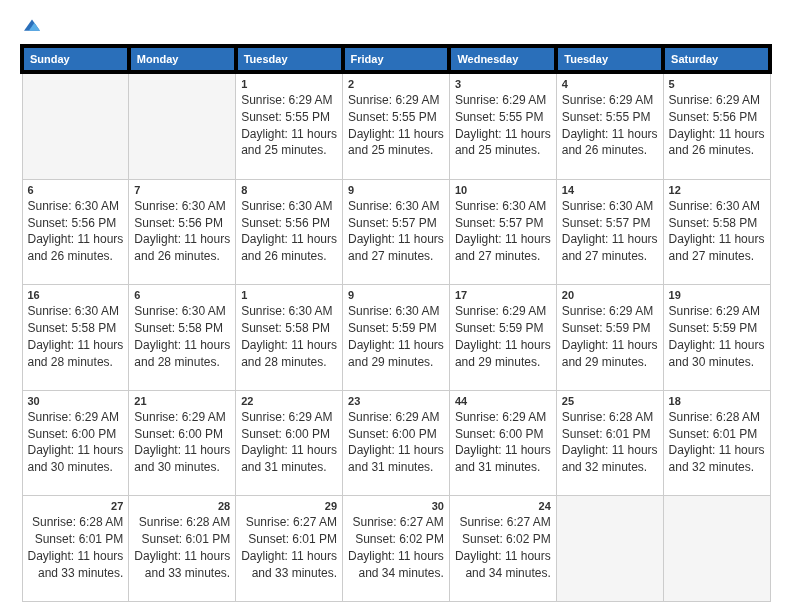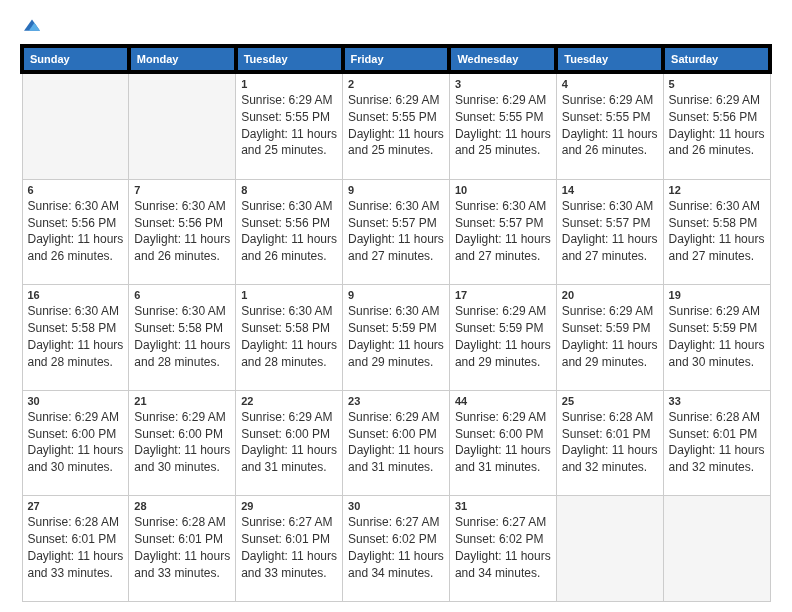--- a/index.html
+++ b/index.html
@@ -78,20 +78,21 @@
     }
     .calendar tbody td {
       border: 1px solid #ccc;
       vertical-align: top;
       padding: 4px 5px;
       width: 107px;
       height: 80px;
     }
     .calendar tbody tr:last-child td {
       height: 70px;
+      text-align: right;
     }
     .day-num {
       font-size: 11px;
       font-weight: bold;
       color: #333;
       display: block;
       margin-bottom: 2px;
     }
     .day-info {
       font-size: 12px;
@@ -291,21 +292,21 @@
 Sunset: 6:00 PM
 Daylight: 11 hours and 31 minutes.</div>
           </td>
           <td>
             <span class="day-num">25</span>
             <div class="day-info" style="white-space: pre-line;">Sunrise: 6:28 AM
 Sunset: 6:01 PM
 Daylight: 11 hours and 32 minutes.</div>
           </td>
           <td>
-            <span class="day-num">33</span>
+            <span class="day-num">18</span>
             <div class="day-info" style="white-space: pre-line;">Sunrise: 6:28 AM
 Sunset: 6:01 PM
 Daylight: 11 hours and 32 minutes.</div>
           </td>
         </tr>
         <tr>
           <td>
             <span class="day-num">27</span>
             <div class="day-info" style="white-space: pre-line;">Sunrise: 6:28 AM
 Sunset: 6:01 PM
@@ -323,21 +324,21 @@
 Sunset: 6:01 PM
 Daylight: 11 hours and 33 minutes.</div>
           </td>
           <td>
             <span class="day-num">30</span>
             <div class="day-info" style="white-space: pre-line;">Sunrise: 6:27 AM
 Sunset: 6:02 PM
 Daylight: 11 hours and 34 minutes.</div>
           </td>
           <td>
-            <span class="day-num">31</span>
+            <span class="day-num">24</span>
             <div class="day-info" style="white-space: pre-line;">Sunrise: 6:27 AM
 Sunset: 6:02 PM
 Daylight: 11 hours and 34 minutes.</div>
           </td>
           <td class="empty-cell"></td>
           <td class="empty-cell"></td>
         </tr>
       </tbody>
   </table>
 </div>

